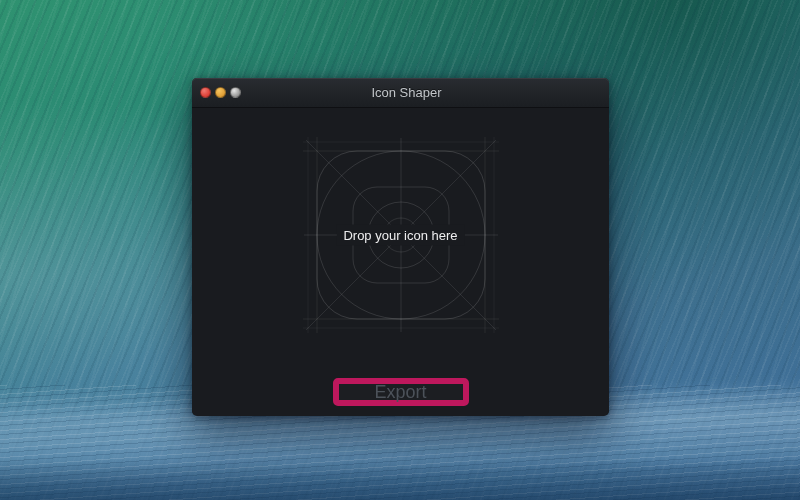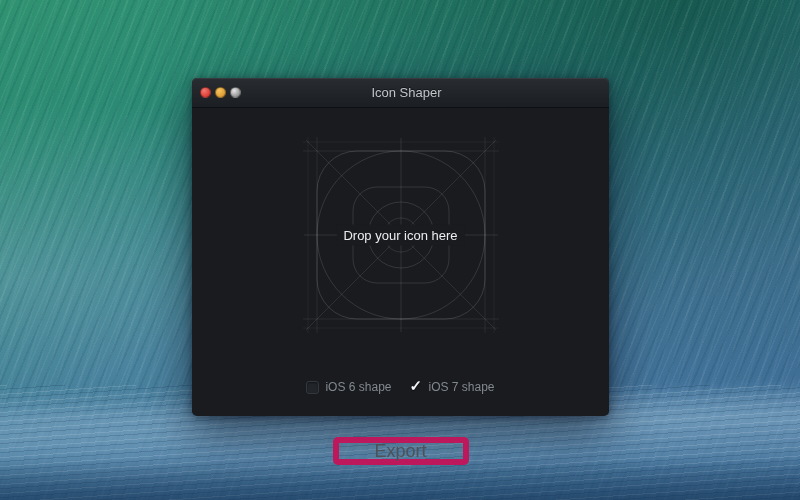--- a/index.html
+++ b/index.html
@@ -165,29 +165,17 @@
           <rect x="16" y="16" width="168" height="168" rx="40" stroke="rgba(255,255,255,0.14)"></rect>
           <circle cx="100" cy="100" r="84" stroke="rgba(255,255,255,0.12)"></circle>
           <rect x="52" y="52" width="96" height="96" rx="24" stroke="rgba(255,255,255,0.12)"></rect>
           <circle cx="100" cy="100" r="33" stroke="rgba(255,255,255,0.12)"></circle>
           <circle cx="100" cy="100" r="17" stroke="rgba(255,255,255,0.10)"></circle>
         </g>
       </svg>
       <div class="drop-label">Drop your icon here</div>
     </div>
 
-    <div class="options">
-      <div class="option">
-        <div class="checkbox"></div>
-        <div class="option-label">iOS 6 shape</div>
-      </div>
-      <div class="option">
-        <div class="checkbox checked">
-          <span class="checkmark">✓</span>
-        </div>
-        <div class="option-label">iOS 7 shape</div>
-      </div>
-    </div>
 
     <button class="export-btn">Export</button>
 
   </div>
 </div>
 
 </body></html>

